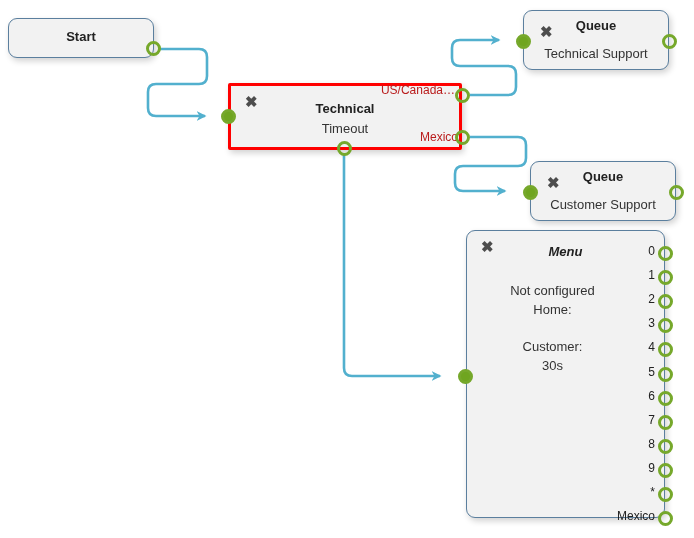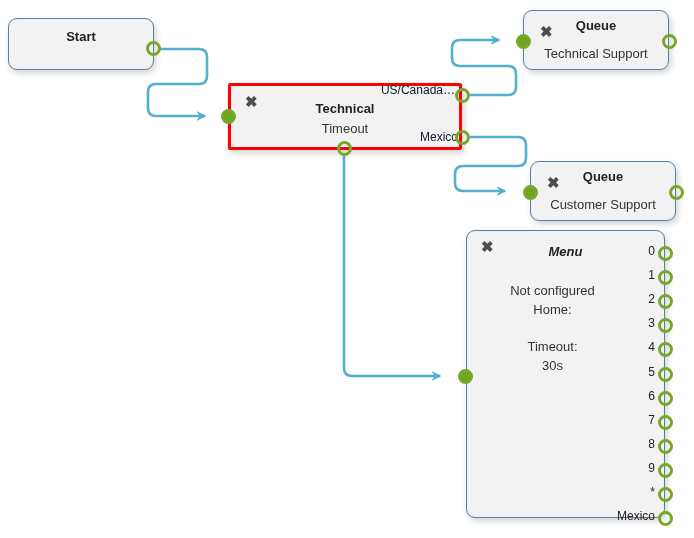--- a/index.html
+++ b/index.html
@@ -60,21 +60,21 @@
   .node-sub {
     position: absolute;
     left: 0;
     right: 0;
     top: 30px;
     text-align: center;
     font-size: 13px;
     color: #333333;
   }
   
-  #node-start { left: 8px; top: 18px; width: 146px; height: 52px; }
+  #node-start { left: 8px; top: 18px; width: 146px; height: 40px; }
   #node-start .node-title { top: 10px; }
 
   
   #node-dispatcher { left: 228px; top: 83px; width: 234px; height: 67px; }
   #node-dispatcher .node-close { left: 14px; top: 8px; }
   #node-dispatcher .node-title { top: 15px; text-align: center; }
   #node-dispatcher .node-sub { top: 35px; }
 
   
   #node-queue-tech { left: 523px; top: 10px; width: 146px; height: 60px; }
@@ -112,21 +112,21 @@
     border: 3px solid #76a82b;
     background: transparent;
   }
   .port.in {
     border: 3px solid #76a82b;
     background: #6fa520;
   }
   .port-label {
     position: absolute;
     font-size: 12px;
-    color: #0f172a;
+    color: #b91c1c;
     white-space: nowrap;
     text-align: right;
   }
   .menu-port-label {
     position: absolute;
     right: 24px;
     font-size: 12px;
     color: #222222;
     text-align: right;
     white-space: nowrap;
@@ -189,21 +189,21 @@
   <div class="port in" style="left:523px; top:185px;"></div>
   <div class="port out" style="left:669px; top:185px;"></div>
 
   <div class="node" id="node-menu">
     <div class="node-close">✖</div>
     <div class="node-title">Menu</div>
     <div class="menu-body">
       <div>Not configured</div>
       <div>Home:</div>
       <div class="spacer"></div>
-      <div>Timeout:</div>
+      <div>Customer:</div>
       <div>30s</div>
     </div>
   </div>
   <div class="port in" style="left:458px; top:369px;"></div>
 
   <div id="menu-ports">
       <div class="menu-port-label" style="left: 540px; width: 115px; top: 244px;">0</div>
       <div class="port out" style="left: 658px; top: 246px;"></div>
       <div class="menu-port-label" style="left: 540px; width: 115px; top: 268px;">1</div>
       <div class="port out" style="left: 658px; top: 270px;"></div>

